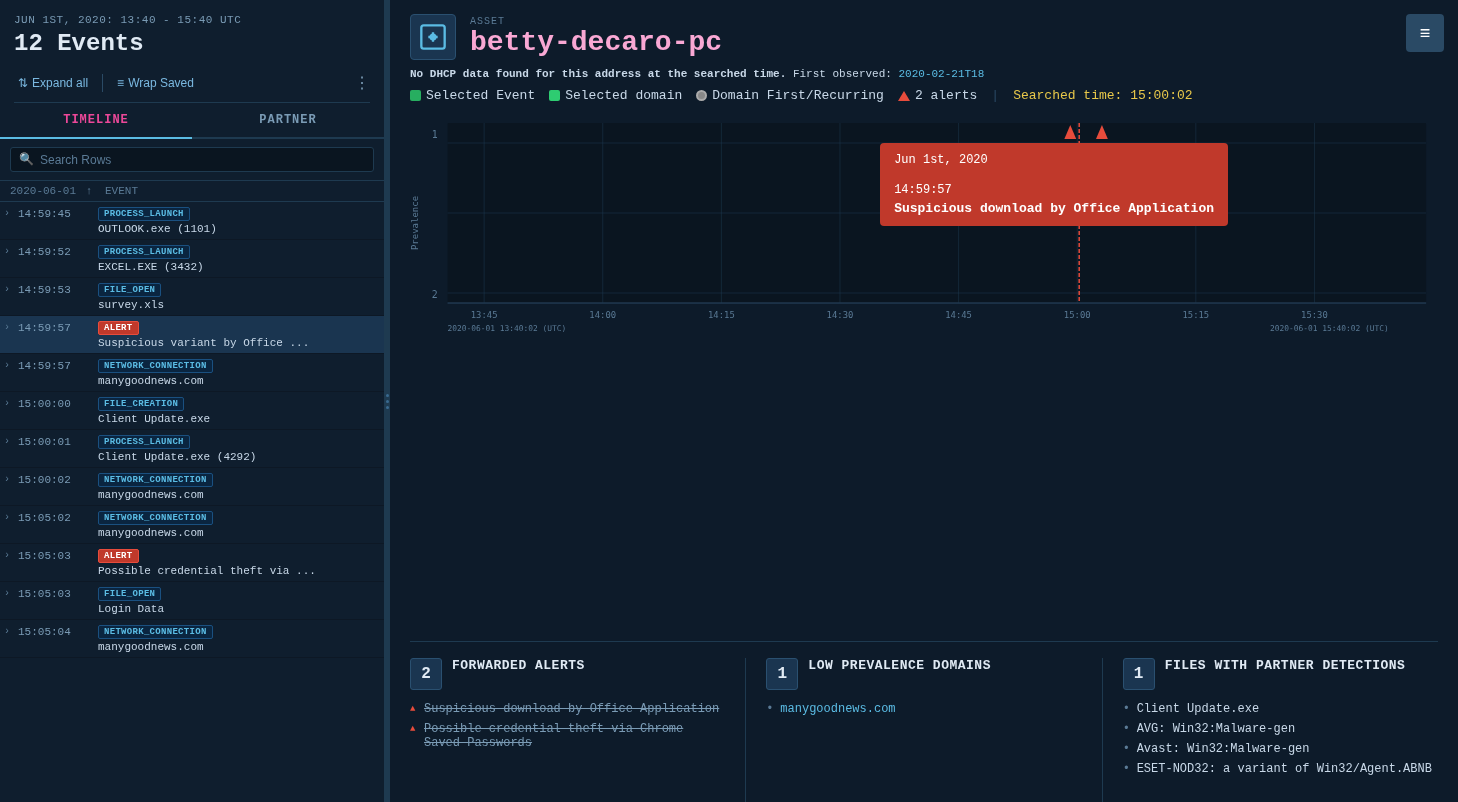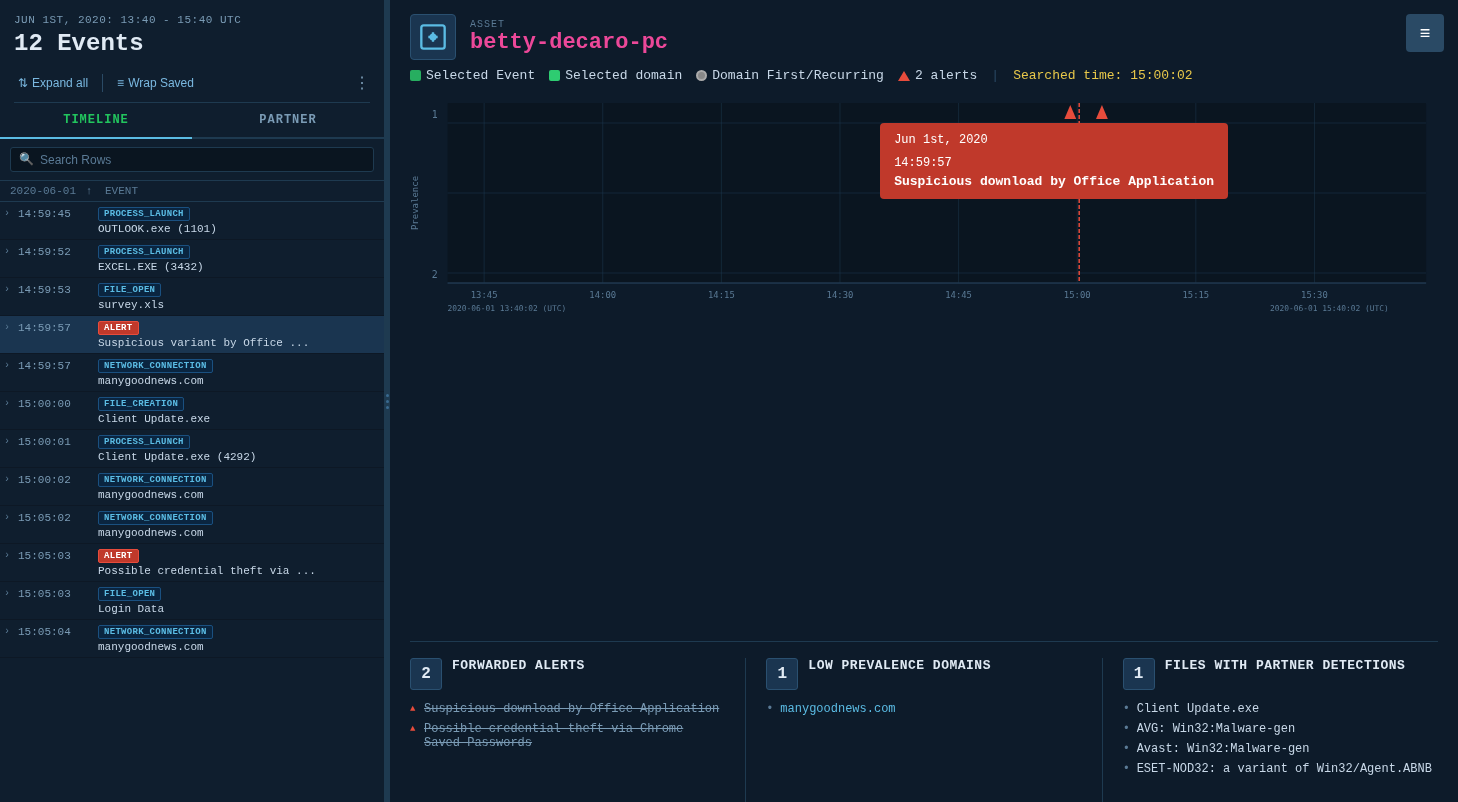--- a/index.html
+++ b/index.html
@@ -94,21 +94,21 @@
       font-size: 12px;
       font-weight: 600;
       letter-spacing: 1px;
       color: #7a9bb5;
       cursor: pointer;
       border-bottom: 2px solid transparent;
       margin-bottom: -2px;
     }
 
     .tab.active {
-      color: #22c55e;
+      color: #ec4899;
       border-bottom: 2px solid #5bbce4;
     }
 
     .search-row {
       padding: 8px 10px;
       border-bottom: 1px solid #1e3a50;
     }
 
     .search-input-wrap {
       display: flex;
@@ -255,23 +255,23 @@
       color: #5bbce4;
     }
 
     .asset-info .asset-label {
       font-size: 10px;
       color: #5a7a95;
       letter-spacing: 1px;
     }
 
     .asset-info .asset-name {
-      font-size: 22px;
+      font-size: 28px;
       font-weight: bold;
-      color: #ec4899;
+      color: #f9a8d4;
     }
 
     .dhcp-bar {
       font-size: 11px;
       color: #c8d8e8;
       margin-bottom: 8px;
     }
     .dhcp-bar a { color: #5bbce4; text-decoration: none; }
 
     .legend-row {
@@ -334,21 +334,21 @@
       right: 210px;
       background: #c0392b;
       border-radius: 4px;
       padding: 10px 14px;
       color: #fff;
       font-size: 12px;
       z-index: 10;
       min-width: 200px;
     }
 
-    .chart-tooltip .tt-date { font-size: 12px; margin-bottom: 9px; }
+    .chart-tooltip .tt-date { font-size: 12px; margin-bottom: 16px; }
     .chart-tooltip .tt-time { font-size: 12px; margin-bottom: 4px; }
     .chart-tooltip .tt-title { font-size: 13px; font-weight: bold; }
 
     
     .filter-btn {
       position: absolute;
       top: 14px;
       right: 14px;
       width: 38px;
       height: 38px;
@@ -632,20 +632,25 @@
           <path d="M8 12h8M12 8v8"></path>
           <circle cx="12" cy="12" r="3" fill="#5bbce4" stroke="none"></circle>
         </svg>
       </div>
       <div class="asset-info">
         <div class="asset-label">ASSET</div>
         <div class="asset-name">betty-decaro-pc</div>
       </div>
     </div>
 
+    <div class="dhcp-bar">
+      <span style="font-weight:bold;">No DHCP data found for this address at the searched time.</span>
+      <span> First observed: </span>
+      <a href="#">2020-02-21T18</a>
+    </div>
 
     <div class="legend-row">
       <div class="legend-item">
         <div class="legend-dot green"></div>
         <span>Selected Event</span>
       </div>
       <div class="legend-item">
         <div class="legend-dot lt-green"></div>
         <span>Selected domain</span>
       </div>

